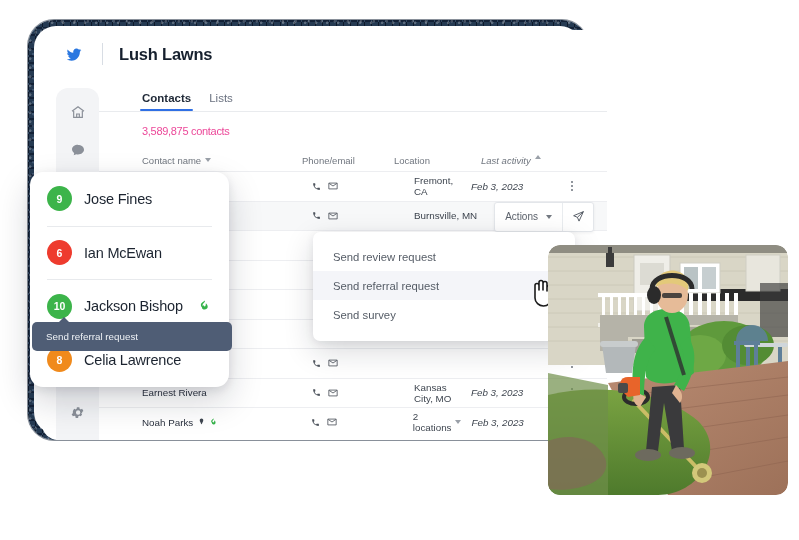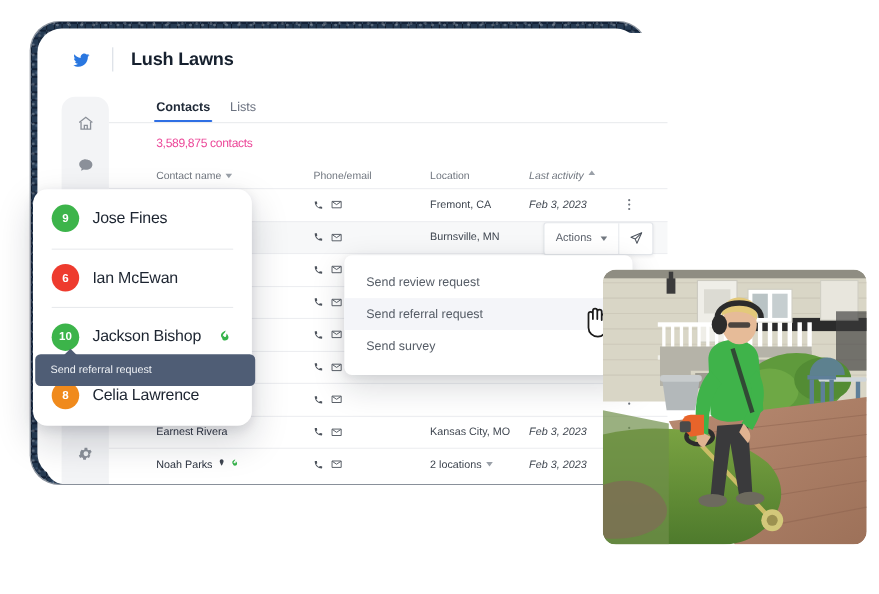--- a/index.html
+++ b/index.html
@@ -78,30 +78,30 @@
     border-radius:4px;font-size:10.5px;cursor:default;white-space:nowrap;
   }
   .btn-ghost{background:#fff;border:1px solid #d7dbe0;color:#4b5563;}
   .btn-primary{background:#1b72e8;color:#fff;font-weight:500;padding:0 11px;}
   .caret{width:0;height:0;border-left:3.5px solid transparent;border-right:3.5px solid transparent;}
   .caret-dn{border-top:4px solid currentColor;opacity:.85;}
 
   
   .thead{display:flex;align-items:center;padding:0 28px 0 43px;height:22px;font-size:9.5px;color:#70767f;}
   .c-name{width:143px;display:flex;align-items:center;gap:4px;}
-  .c-pe{width:106px;}
+  .c-pe{width:92px;margin-left:17px;}
   .c-loc{flex:1;}
   .c-act{width:84px;display:flex;align-items:flex-start;gap:4px;font-style:italic;}
   .c-kebab{width:14px;}
   .tri-dn{width:0;height:0;border-left:3px solid transparent;border-right:3px solid transparent;border-top:4px solid #9aa0a8;}
   .tri-up{width:0;height:0;border-left:3px solid transparent;border-right:3px solid transparent;border-bottom:4px solid #9aa0a8;}
 
   .row{
     display:flex;align-items:center;padding:0 28px 0 43px;height:28.5px;
-    font-size:9.8px;color:#3f4650;border-top:1px solid #edeef1;background:#fff;
+    font-size:9.8px;color:#3f4650;border-top:1px solid #edeef1;background:#fff;gap:10px;
   }
   .row.alt{background:#f7f8f9;}
   .row .c-name{color:#2c3340;display:flex;align-items:center;gap:5px;}
   .pe-ico{display:flex;gap:7px;color:#4d535c;align-items:center;}
   .pe-ico svg{display:block;}
   .kebab{display:flex;flex-direction:column;gap:2px;align-items:center;}
   .kebab i{width:2px;height:2px;border-radius:50%;background:#6d737c;display:block;}
   .loc-link{display:inline-flex;align-items:center;gap:4px;}
 
   

